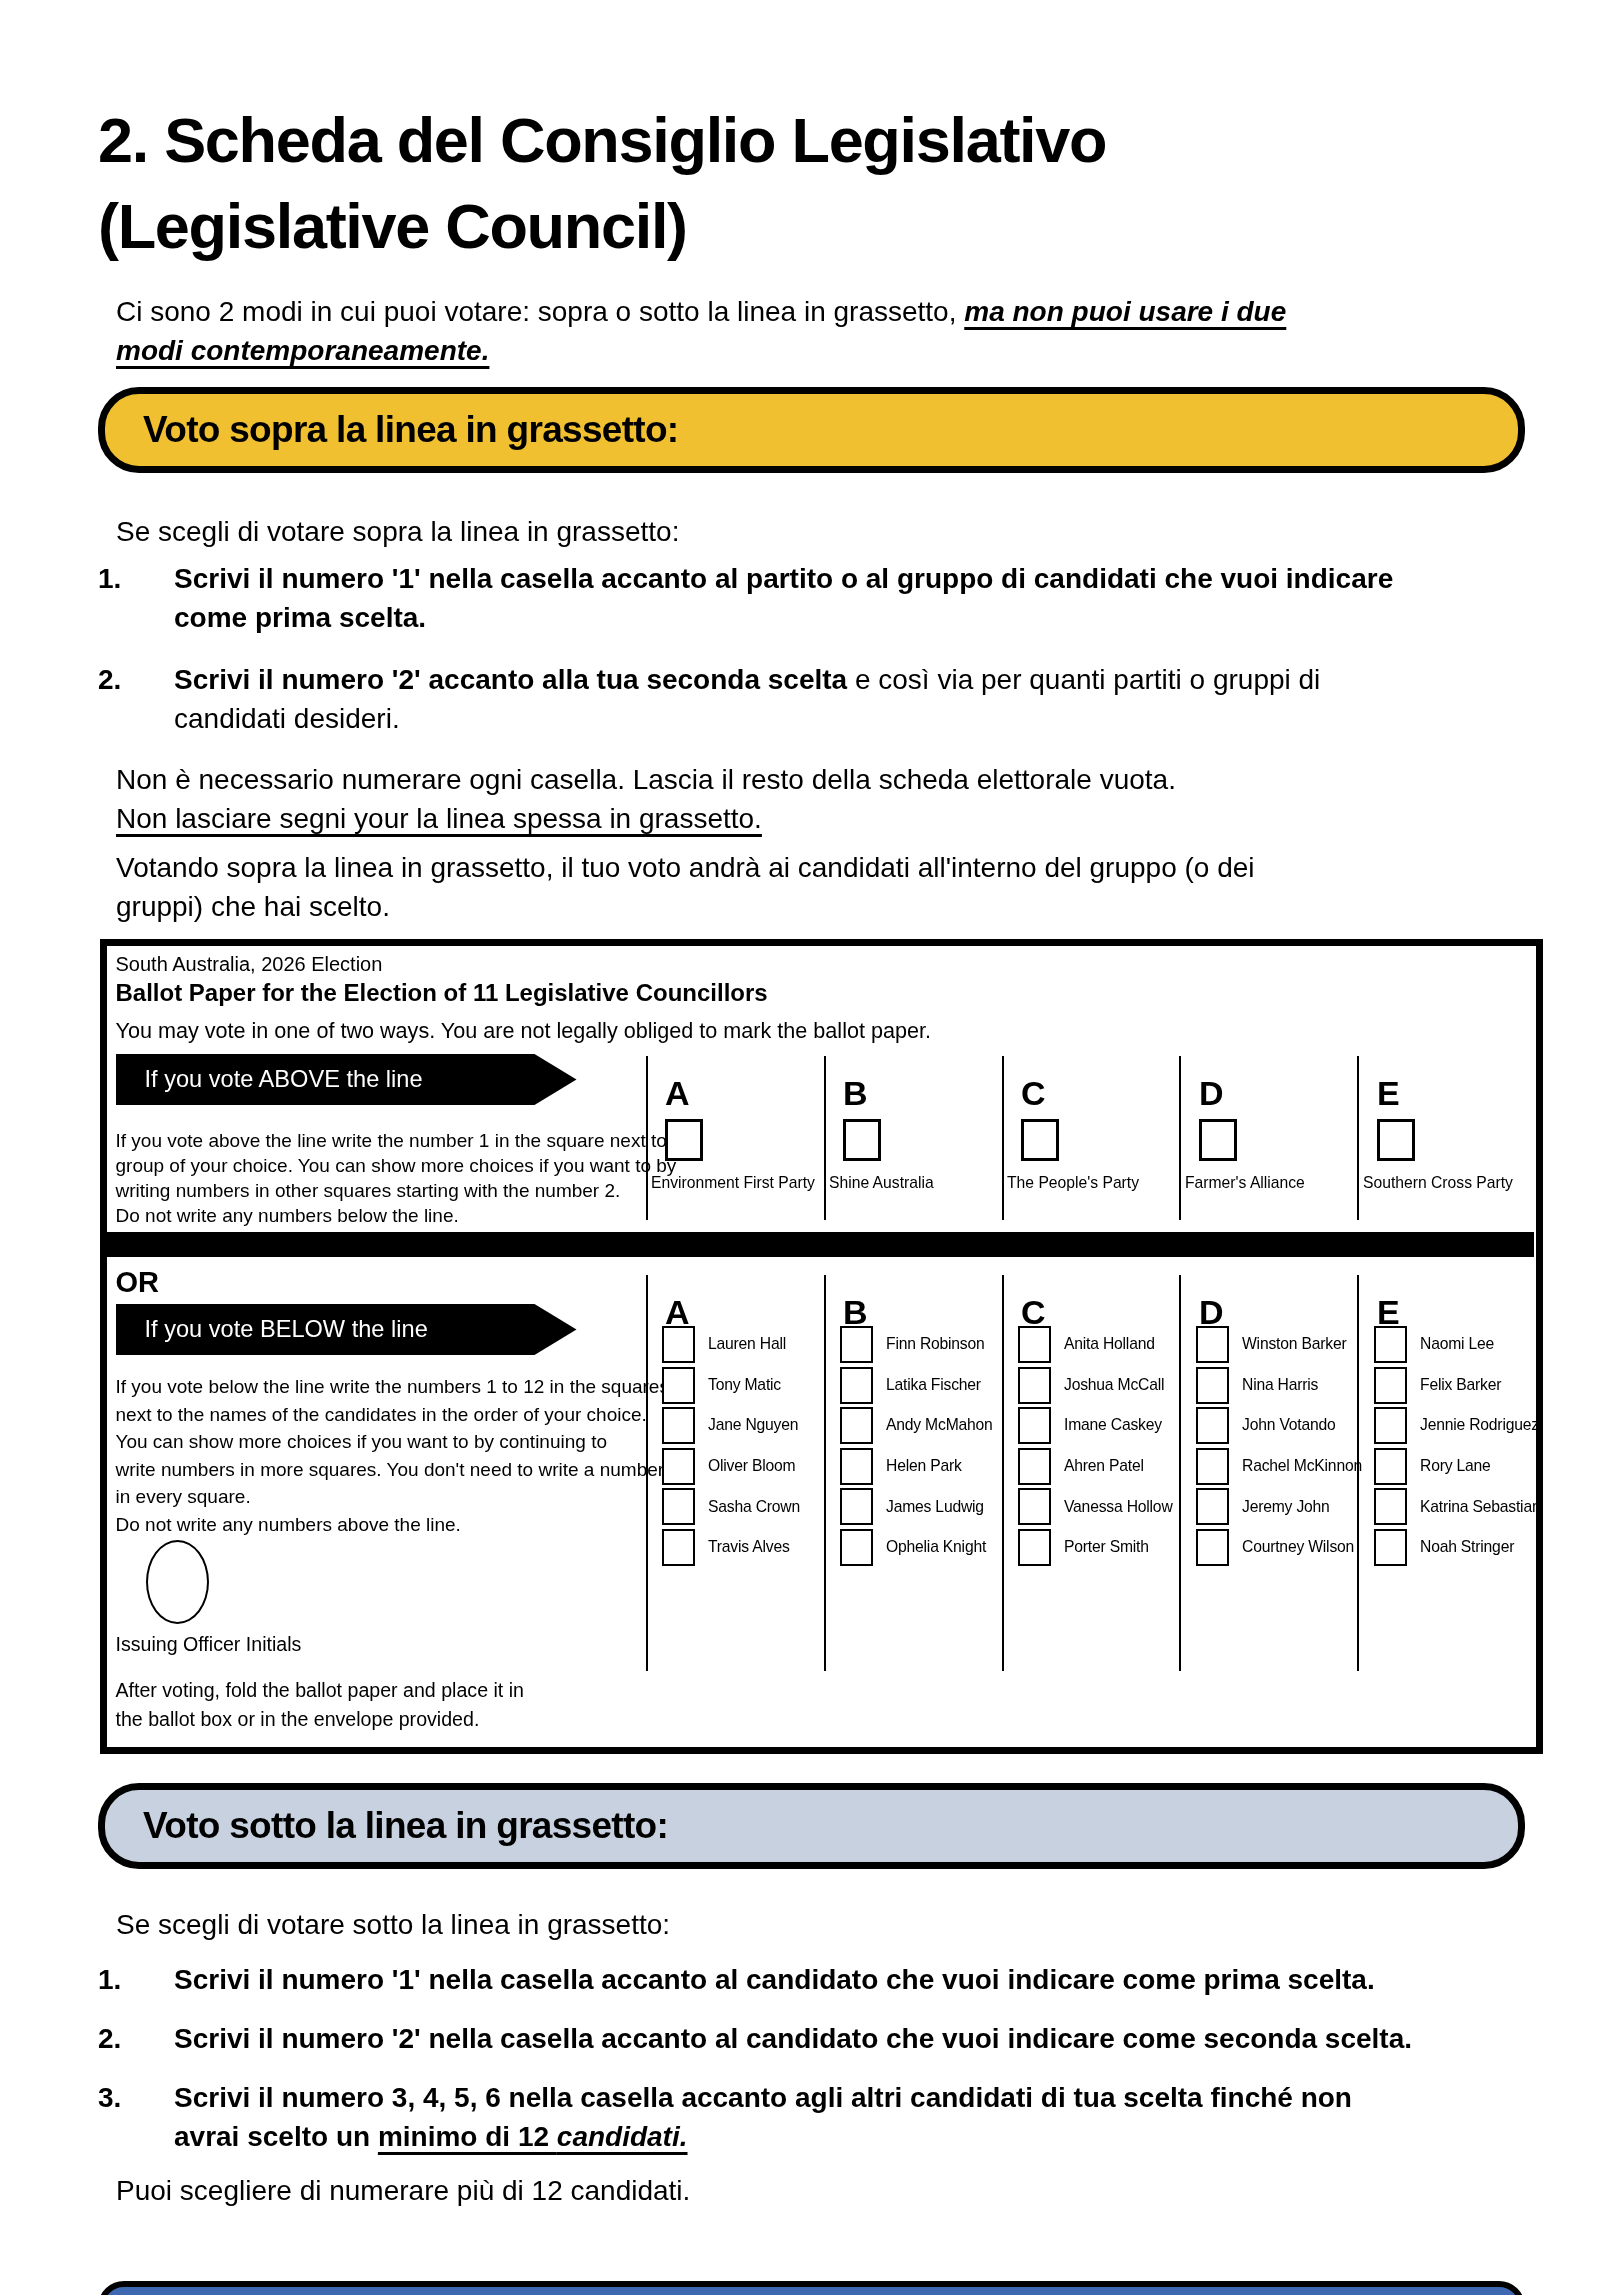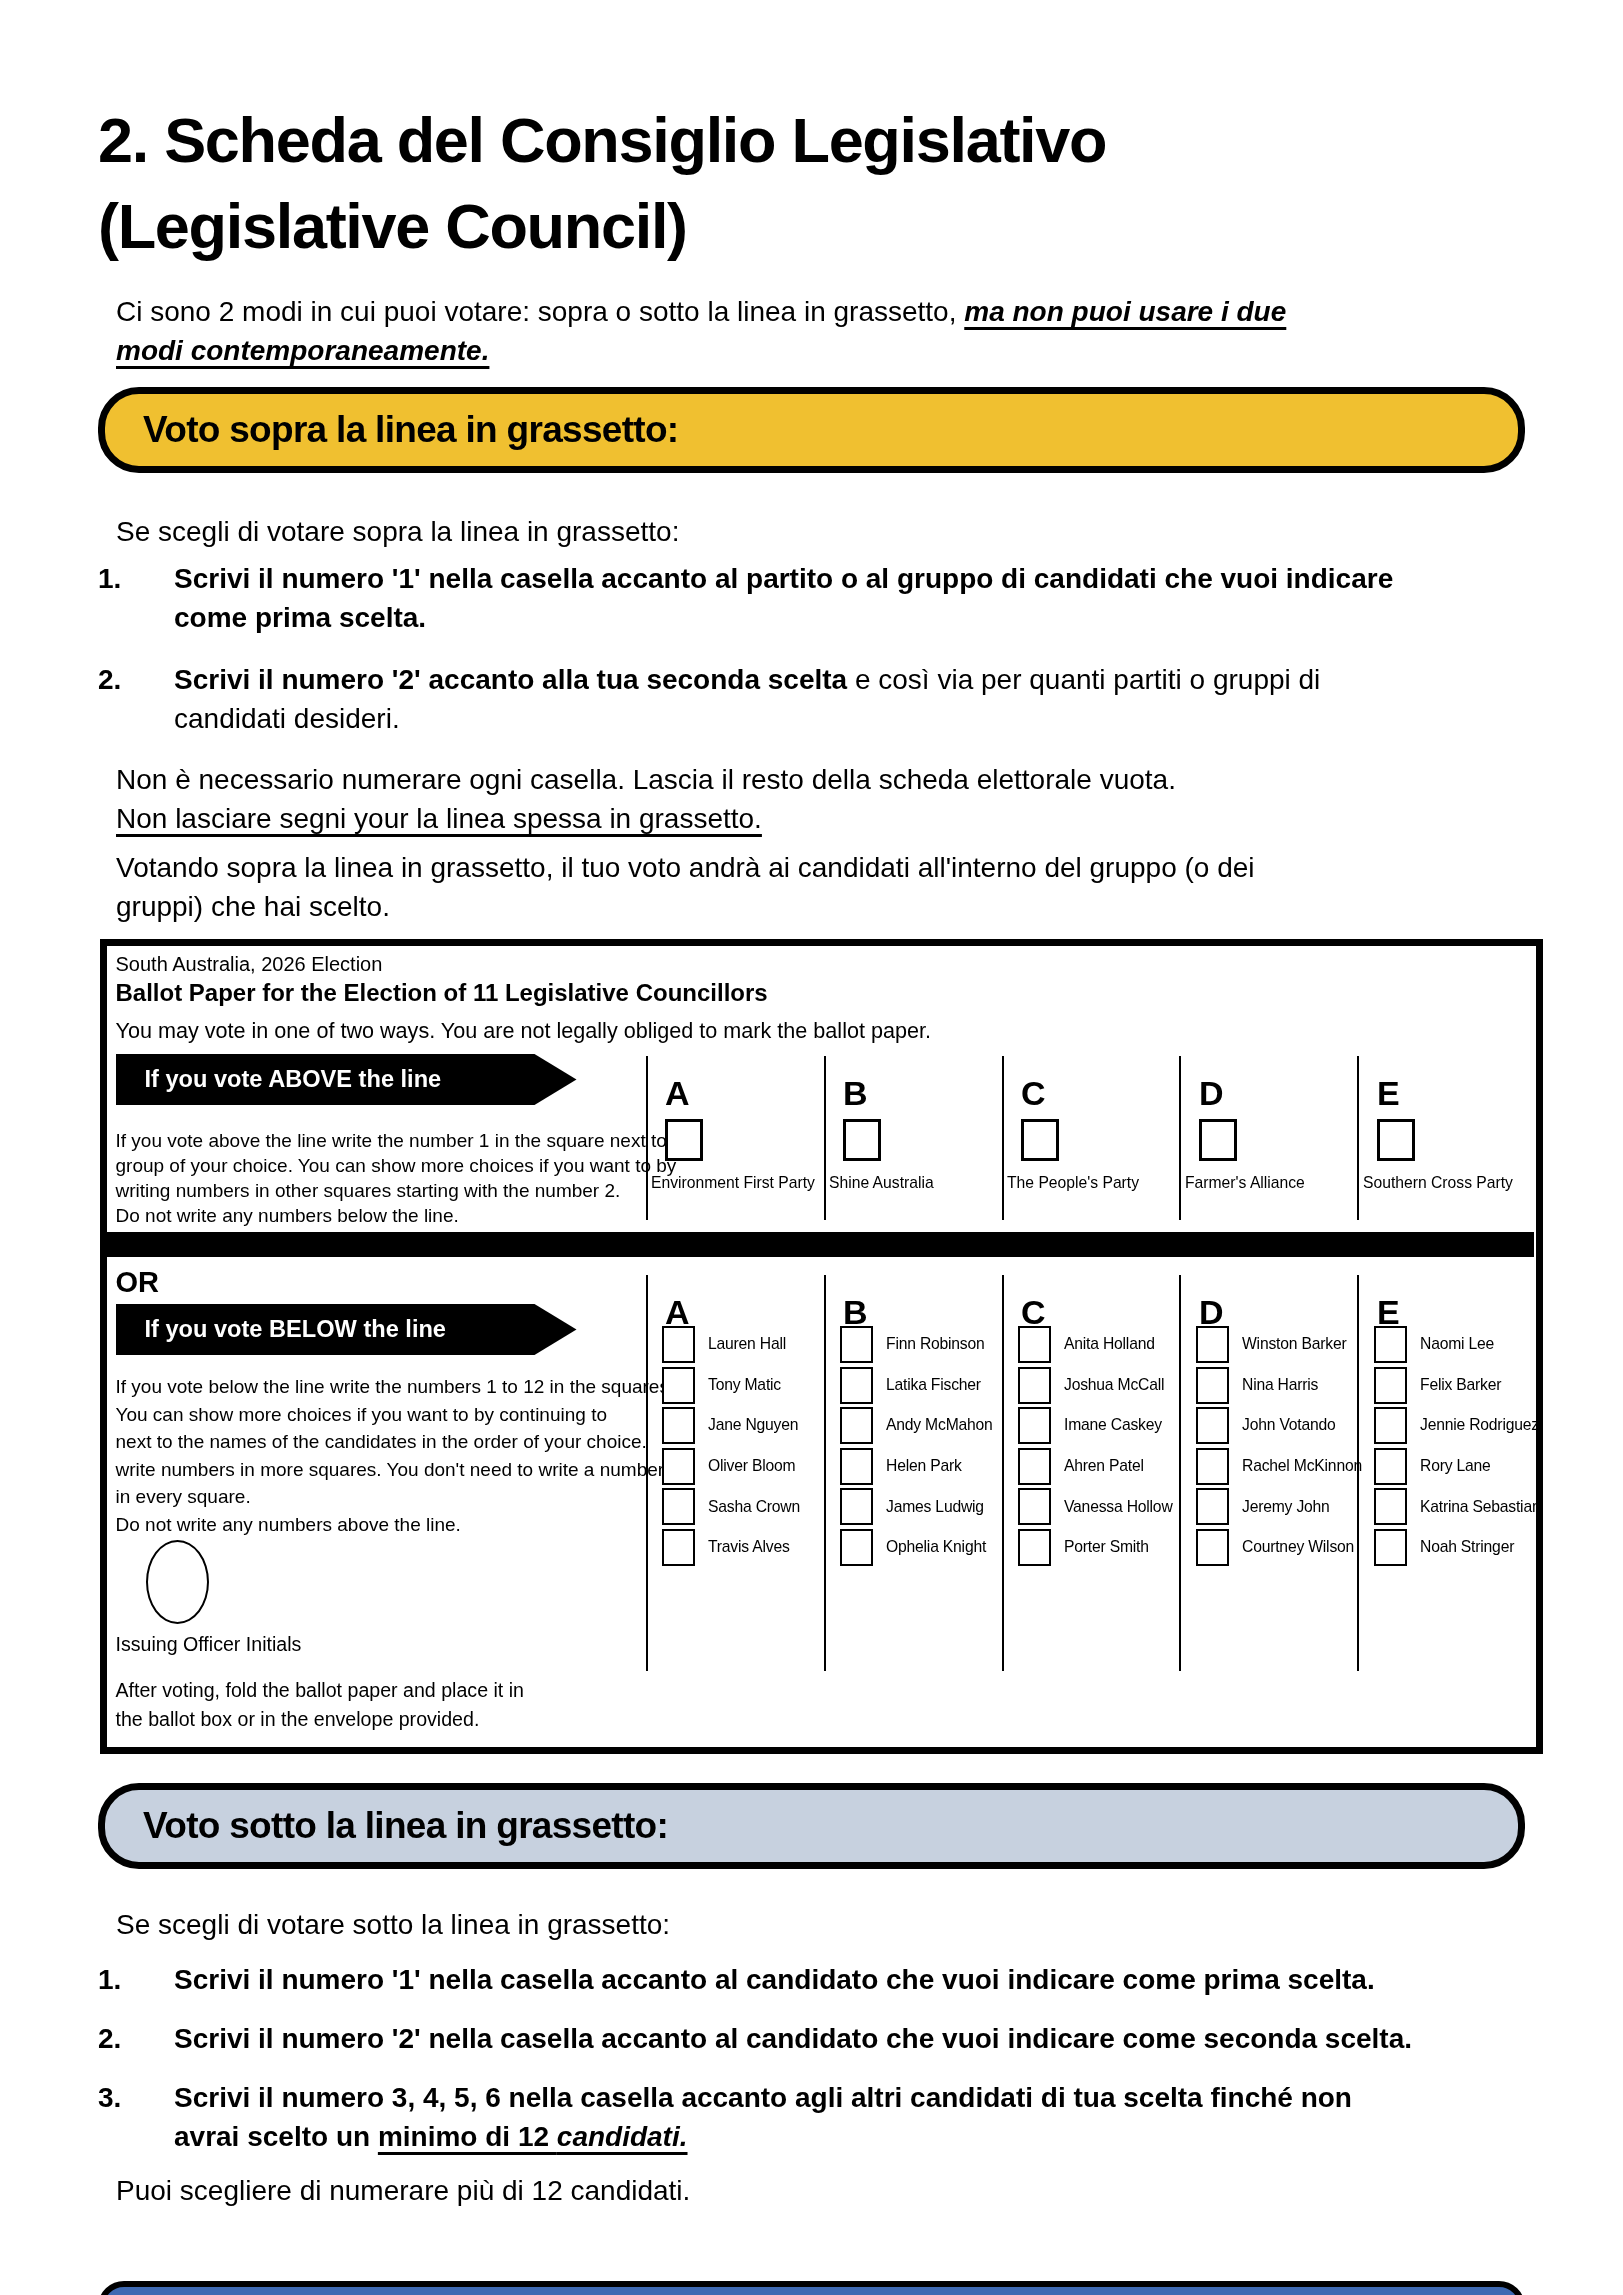--- a/index.html
+++ b/index.html
@@ -16,21 +16,21 @@
           font-size:37px;font-weight:bold;letter-spacing:-0.7px;}
   .banner-above{background:#F0C030;}
   .banner-below{background:#C7D1DF;}
   .num{font-size:28px;font-weight:bold;line-height:39px;}
   
   .ballot{left:100px;top:939px;width:1443px;height:815px;border:7.9px solid #000;
           box-sizing:border-box;background:#fff;}
   .b-small{font-size:20px;white-space:nowrap;}
   .b-title{font-size:24px;font-weight:bold;white-space:nowrap;}
   .b-sub{font-size:21.6px;white-space:nowrap;}
-  .arrow{background:#000;color:#fff;font-weight:bold;font-size:23.6px;display:flex;align-items:center;
+  .arrow{background:#000;color:#fff;font-weight:normal;font-size:23.6px;display:flex;align-items:center;
          padding-left:29px;box-sizing:border-box;width:461px;height:51px;
          clip-path:polygon(0 0,419px 0,461px 50%,419px 100%,0 100%);}
   .instr{font-size:19px;white-space:nowrap;}
   .bar{background:#000;}
   .or{font-size:29px;font-weight:bold;}
   .sep{width:2px;background:#000;}
   .glabel{font-size:34px;font-weight:bold;}
   .pbox{width:38px;height:42px;border:3.3px solid #000;box-sizing:border-box;background:#fff;}
   .cbox{width:33px;height:37px;border:2.6px solid #000;box-sizing:border-box;background:#fff;}
   .pname{font-size:15.7px;white-space:nowrap;}
@@ -102,22 +102,22 @@
     <div class="abs bar" style="left:0;top:286px;width:1427px;height:25px;"></div>
 
     <div class="abs or" style="left:8.5px;top:320px;">OR</div>
 
     <div class="abs arrow" style="left:8.5px;top:358px;">
       <span>If you vote BELOW the line</span>
     </div>
 
     <div class="abs instr" style="left:8.5px;top:427px;line-height:27.5px;">
         <div>If you vote below the line write the numbers 1 to 12 in the squares</div>
+        <div>next to the names of the candidates in the order of your choice.</div>
         <div>You can show more choices if you want to by continuing to</div>
-        <div>next to the names of the candidates in the order of your choice.</div>
         <div>write numbers in more squares. You don't need to write a number</div>
         <div>in every square.</div>
         <div>Do not write any numbers above the line.</div>
       </div>
 
     <div class="abs ellipse" style="left:39px;top:594px;"></div>
     <div class="abs b-note" style="left:8.5px;top:684px;">Issuing Officer Initials</div>
     <div class="abs b-note" style="left:8.5px;top:730px;">
         <div>After voting, fold the ballot paper and place it in</div>
         <div>the ballot box or in the envelope provided.</div>

